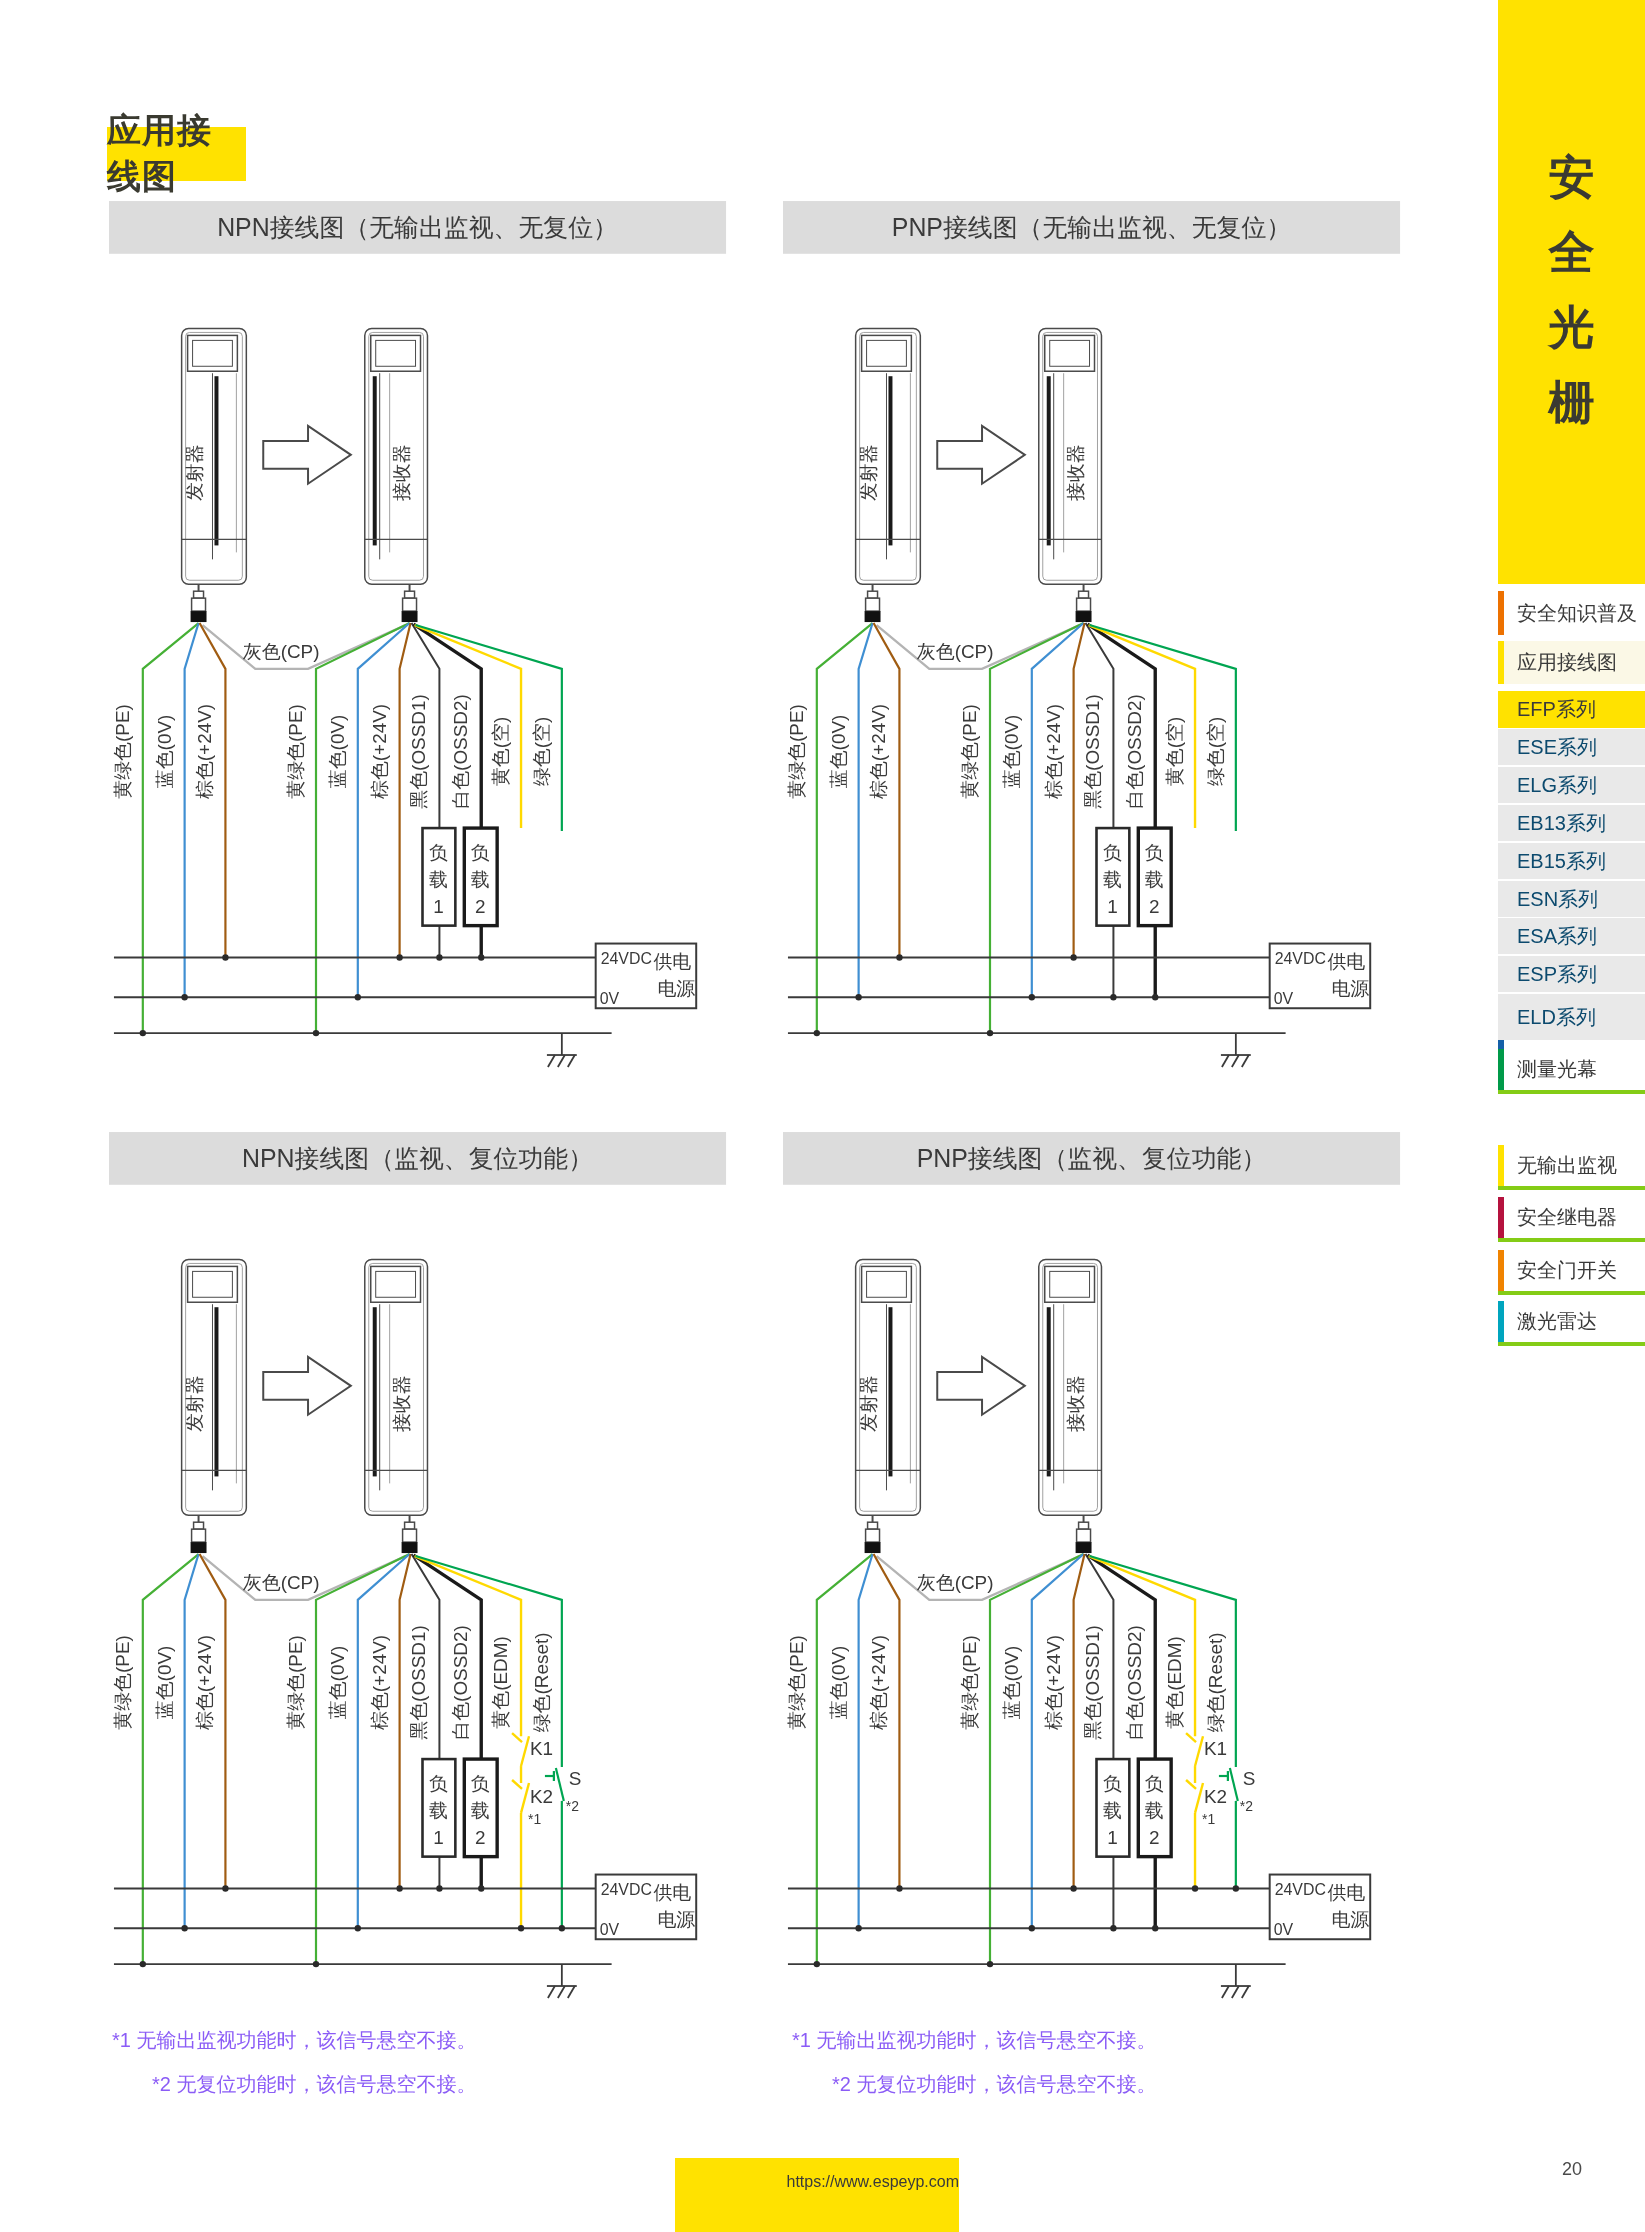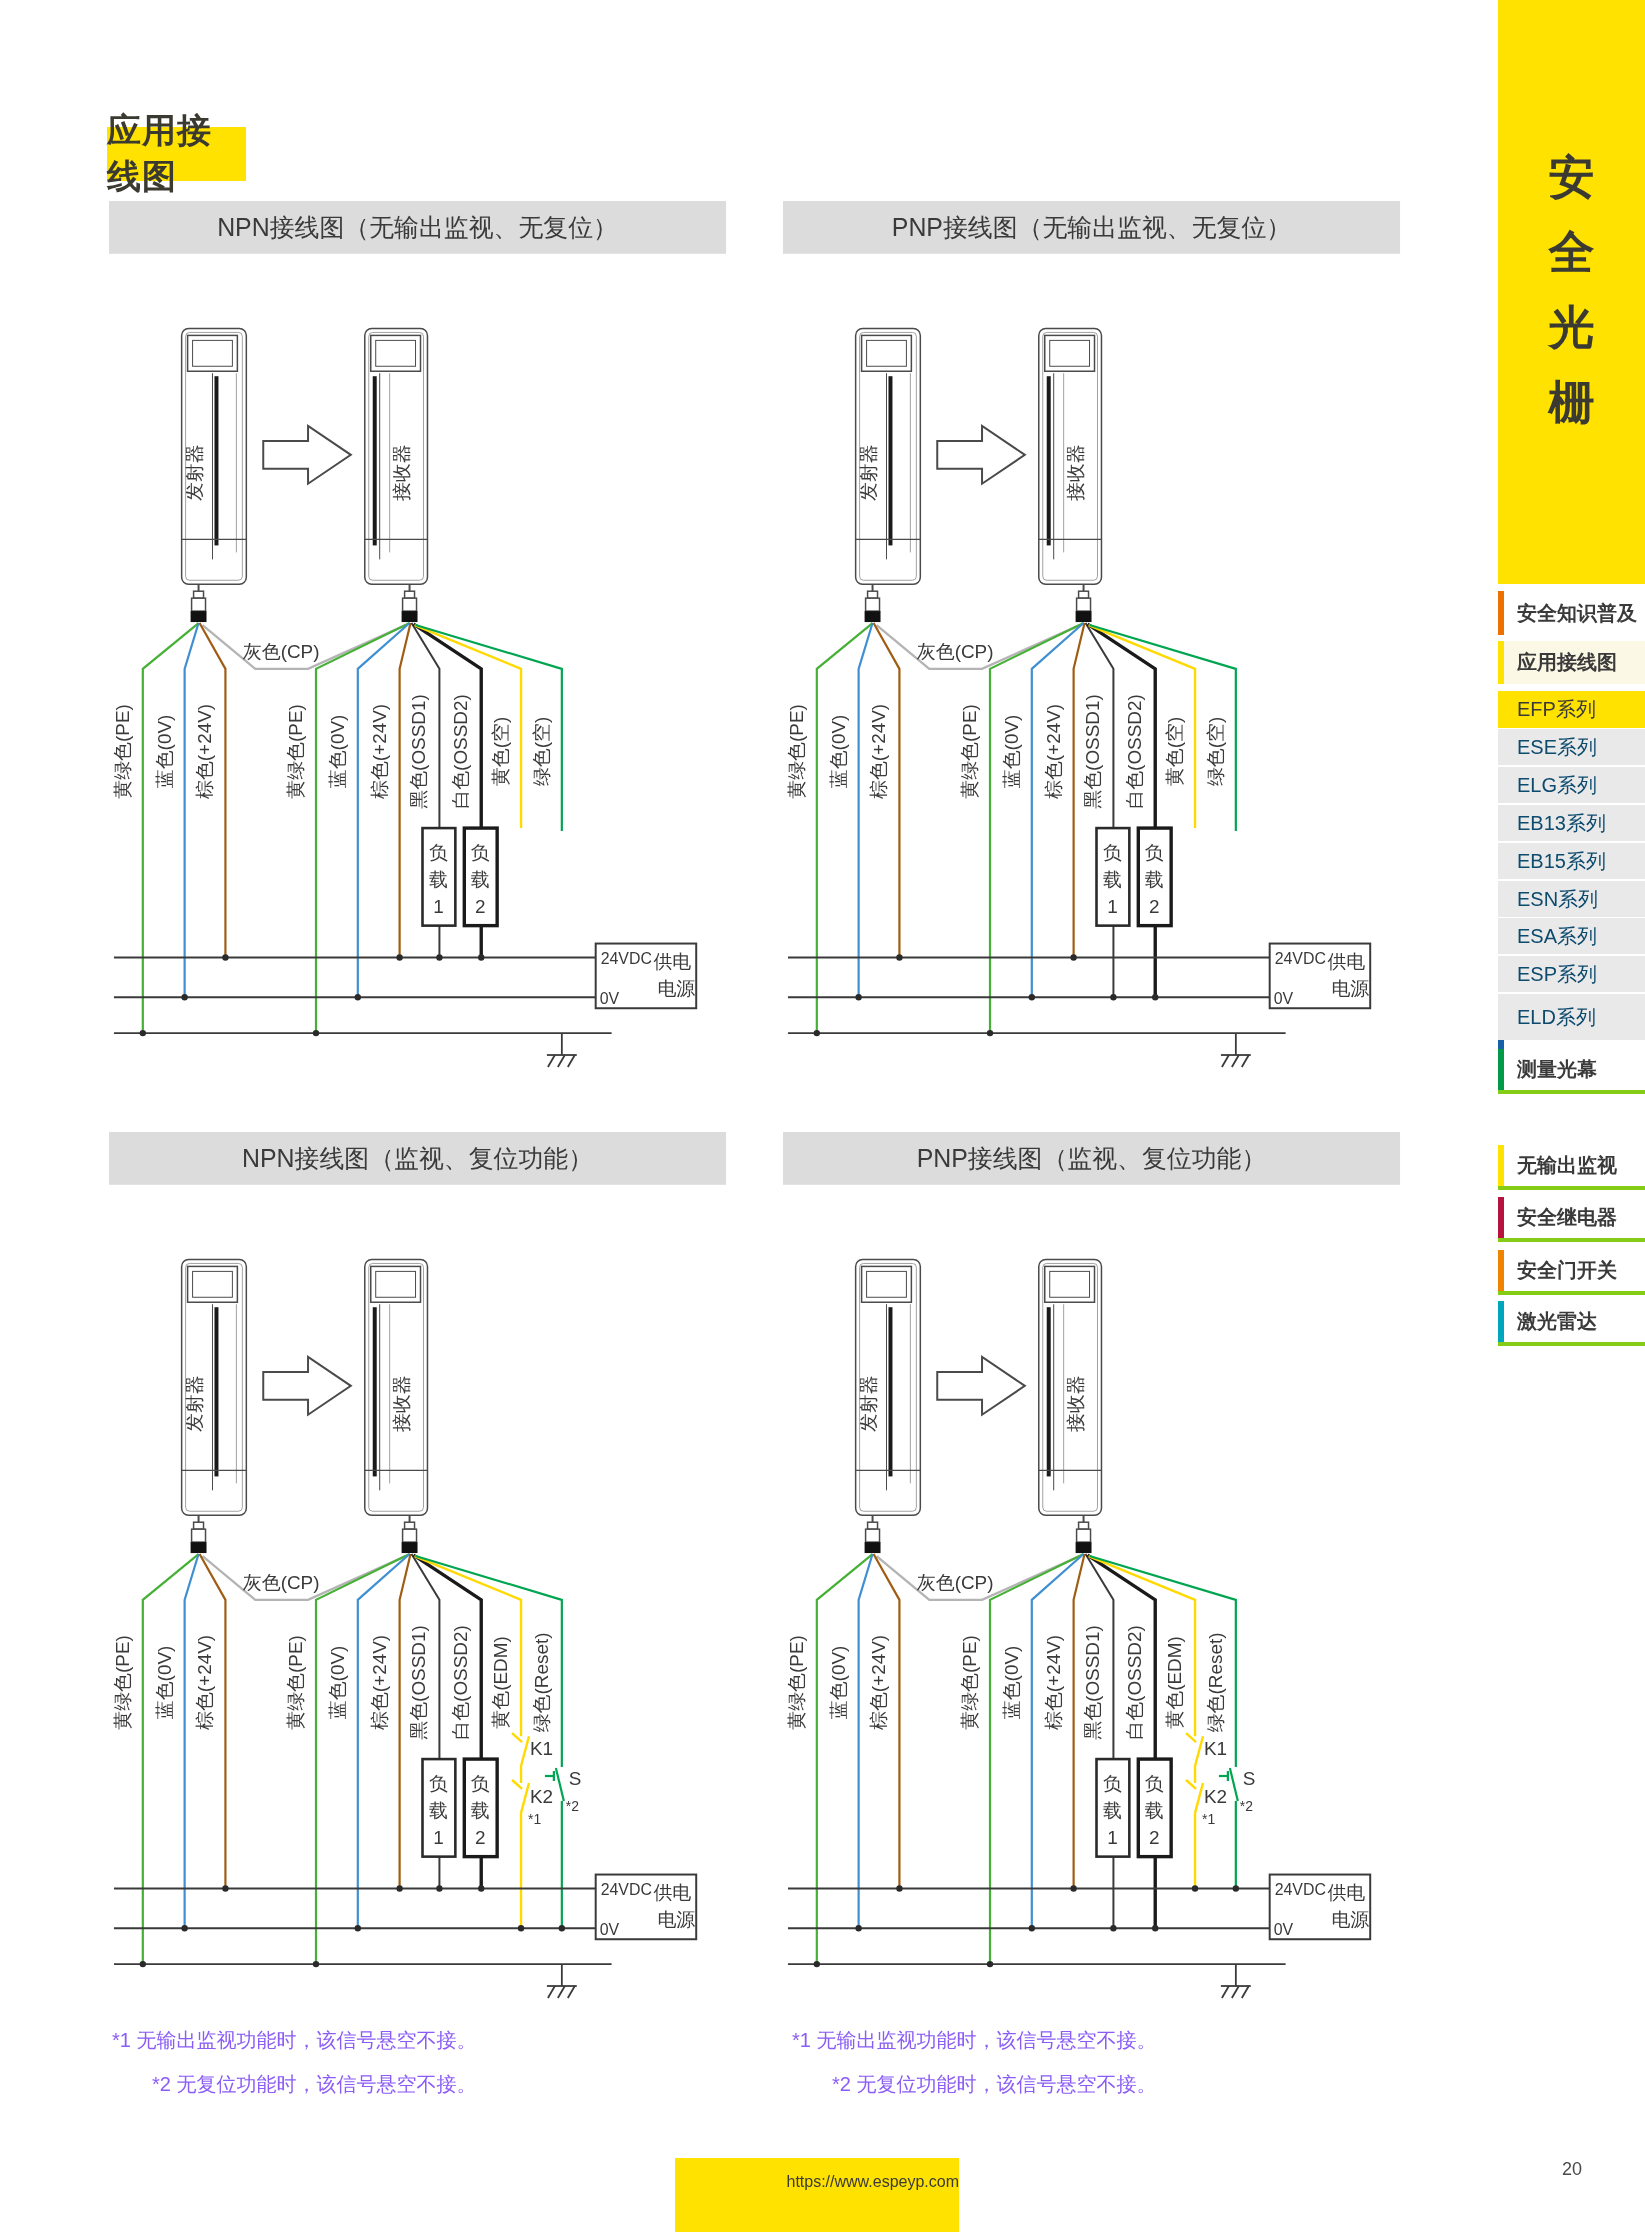--- a/index.html
+++ b/index.html
@@ -39,21 +39,21 @@
   .side-band{
     left:1498px;top:0;width:147px;height:584px;background:#FFE200;
     display:flex;flex-direction:column;align-items:center;padding-top:147px;box-sizing:border-box;gap:13px;
     font-size:46px;font-weight:bold;color:#3a3a32;
   }
   .side-item{
     left:1498px;width:147px;box-sizing:border-box;display:flex;align-items:center;
     padding-left:19px;font-size:20px;color:#3a3a3a;
   }
   .side-item .bar{position:absolute;left:0;top:0;bottom:0;width:6px;}
-  .bold{font-weight:bold;}
+  .bold{font-weight:normal;}
   .series{background:#e9e9e9;color:#0c4a6e;font-size:20px;}
   .divider-bottom{border-bottom:4px solid #84cc16;}
   
   .notes{font-size:20px;color:#8b5cf6;line-height:44px;text-align:right;}
   
   .footer-box{
     left:675px;top:2158px;width:284px;height:75px;background:#FFE200;
     text-align:right;padding-top:15px;box-sizing:border-box;
     font-size:16px;color:#3a3a3a;
   }

